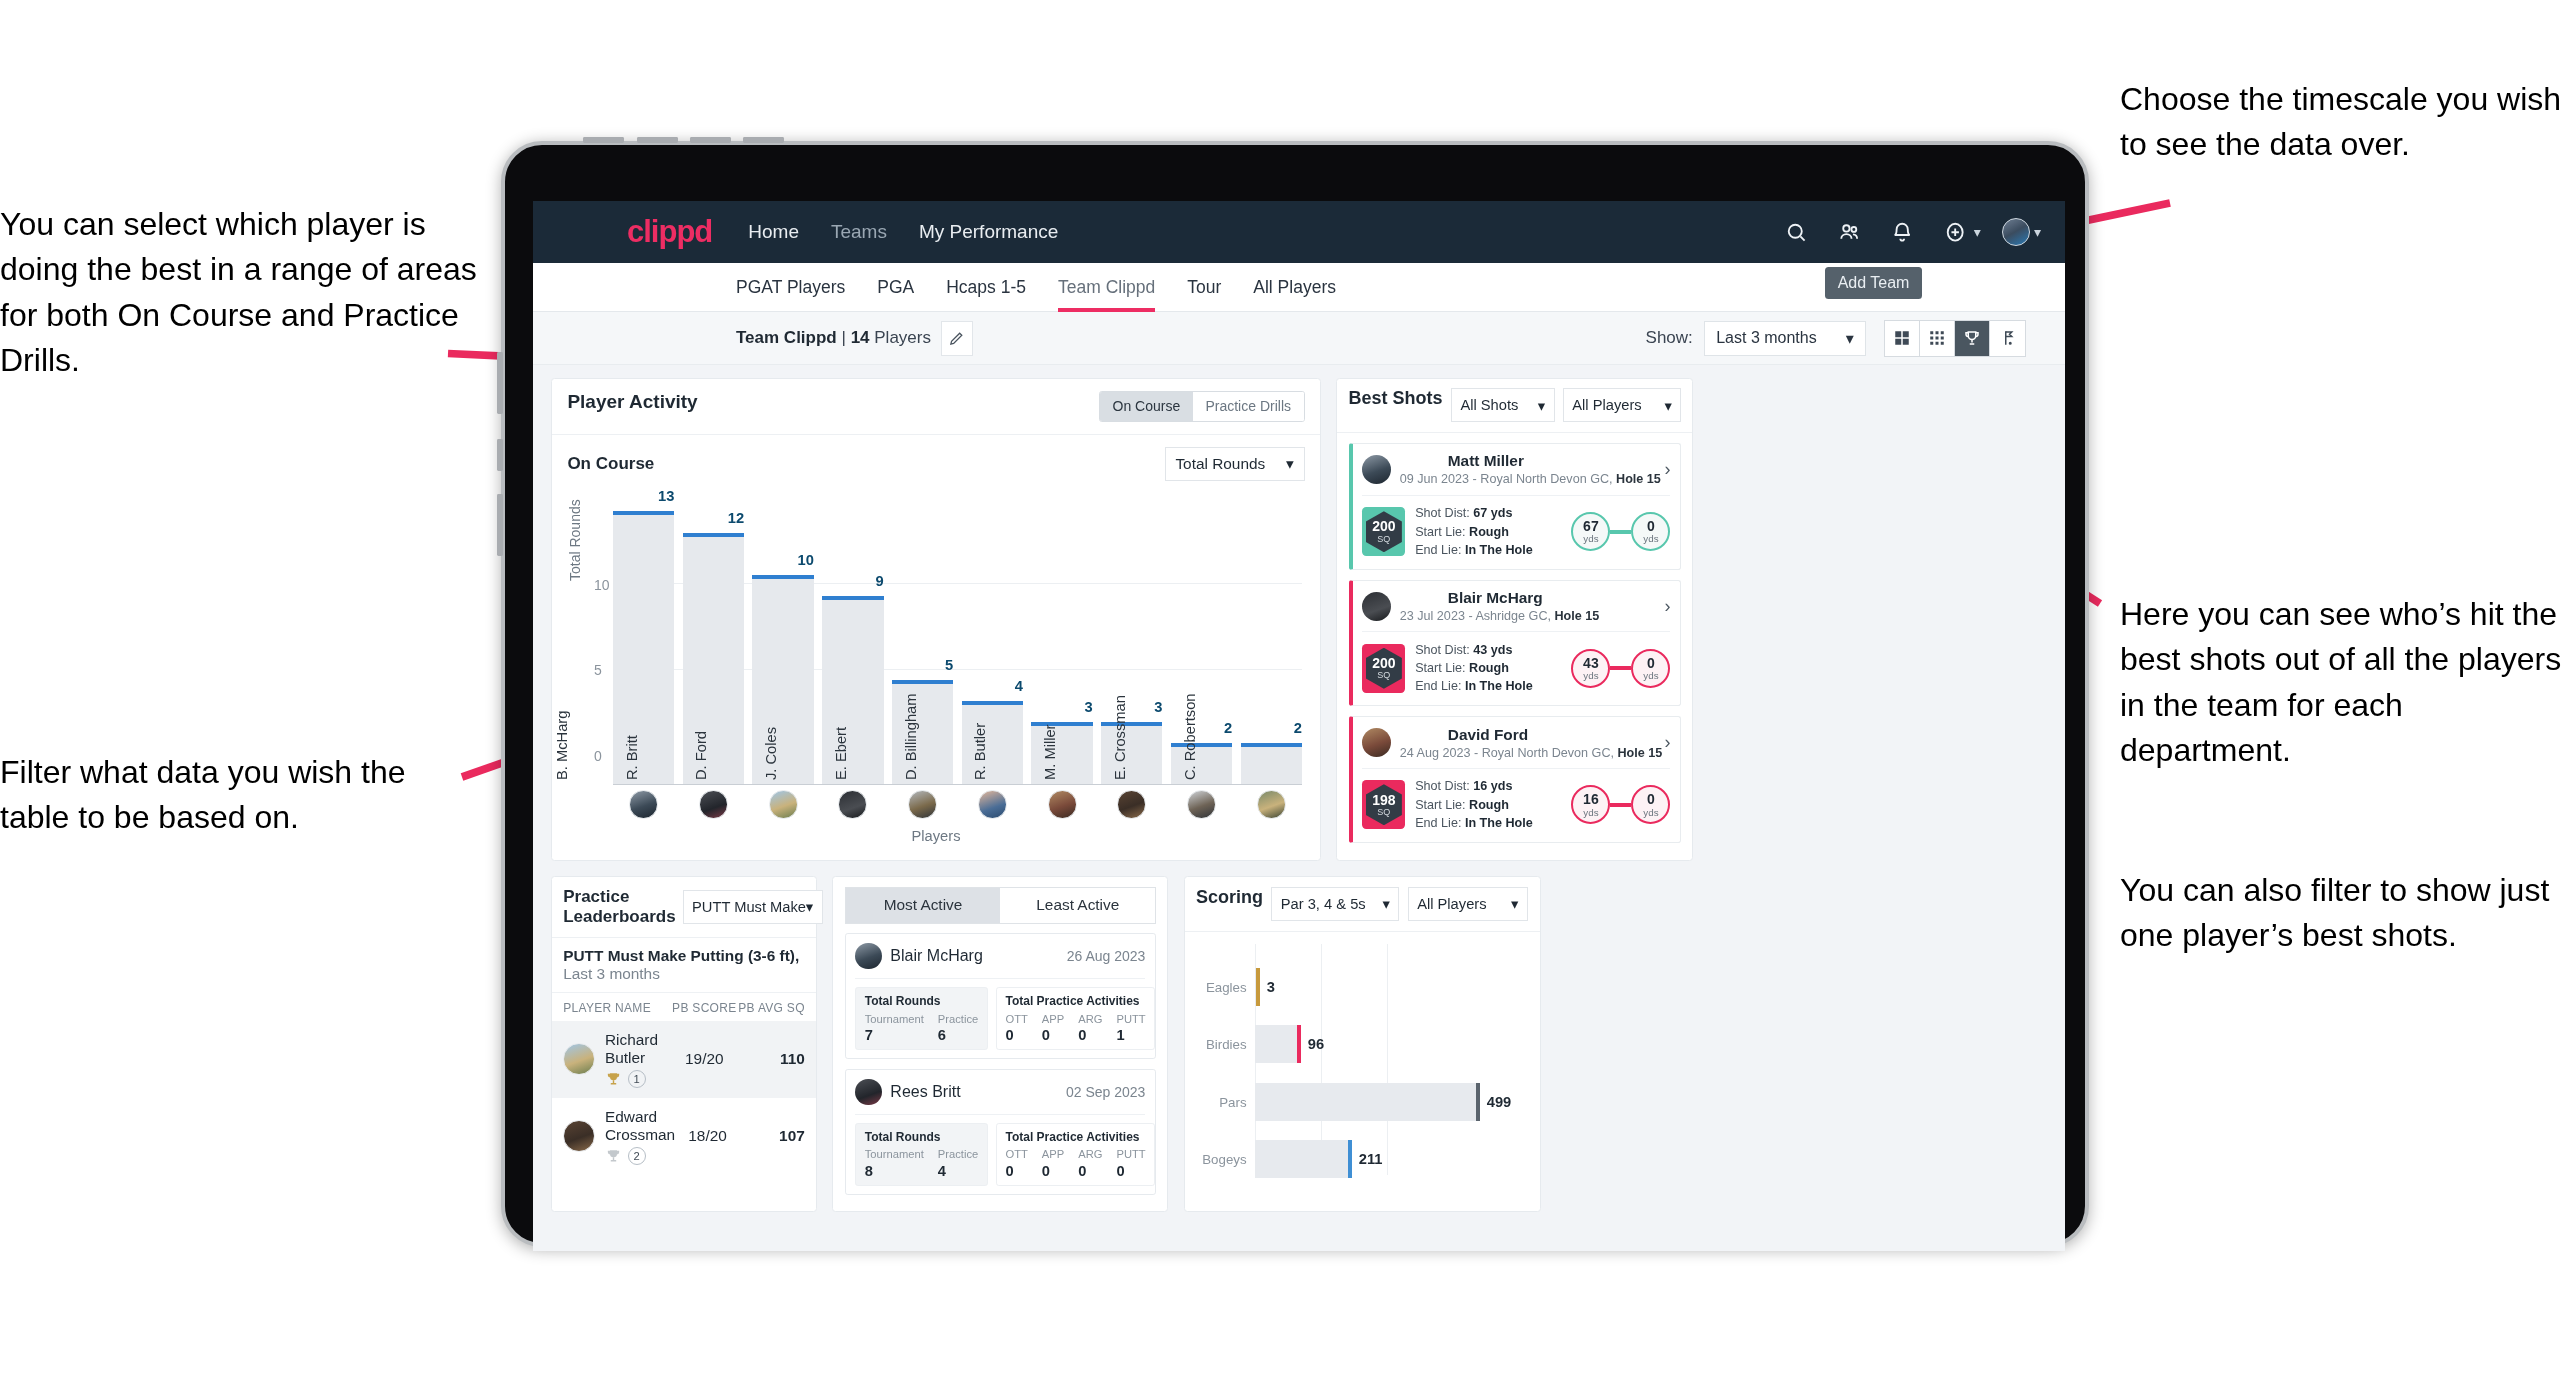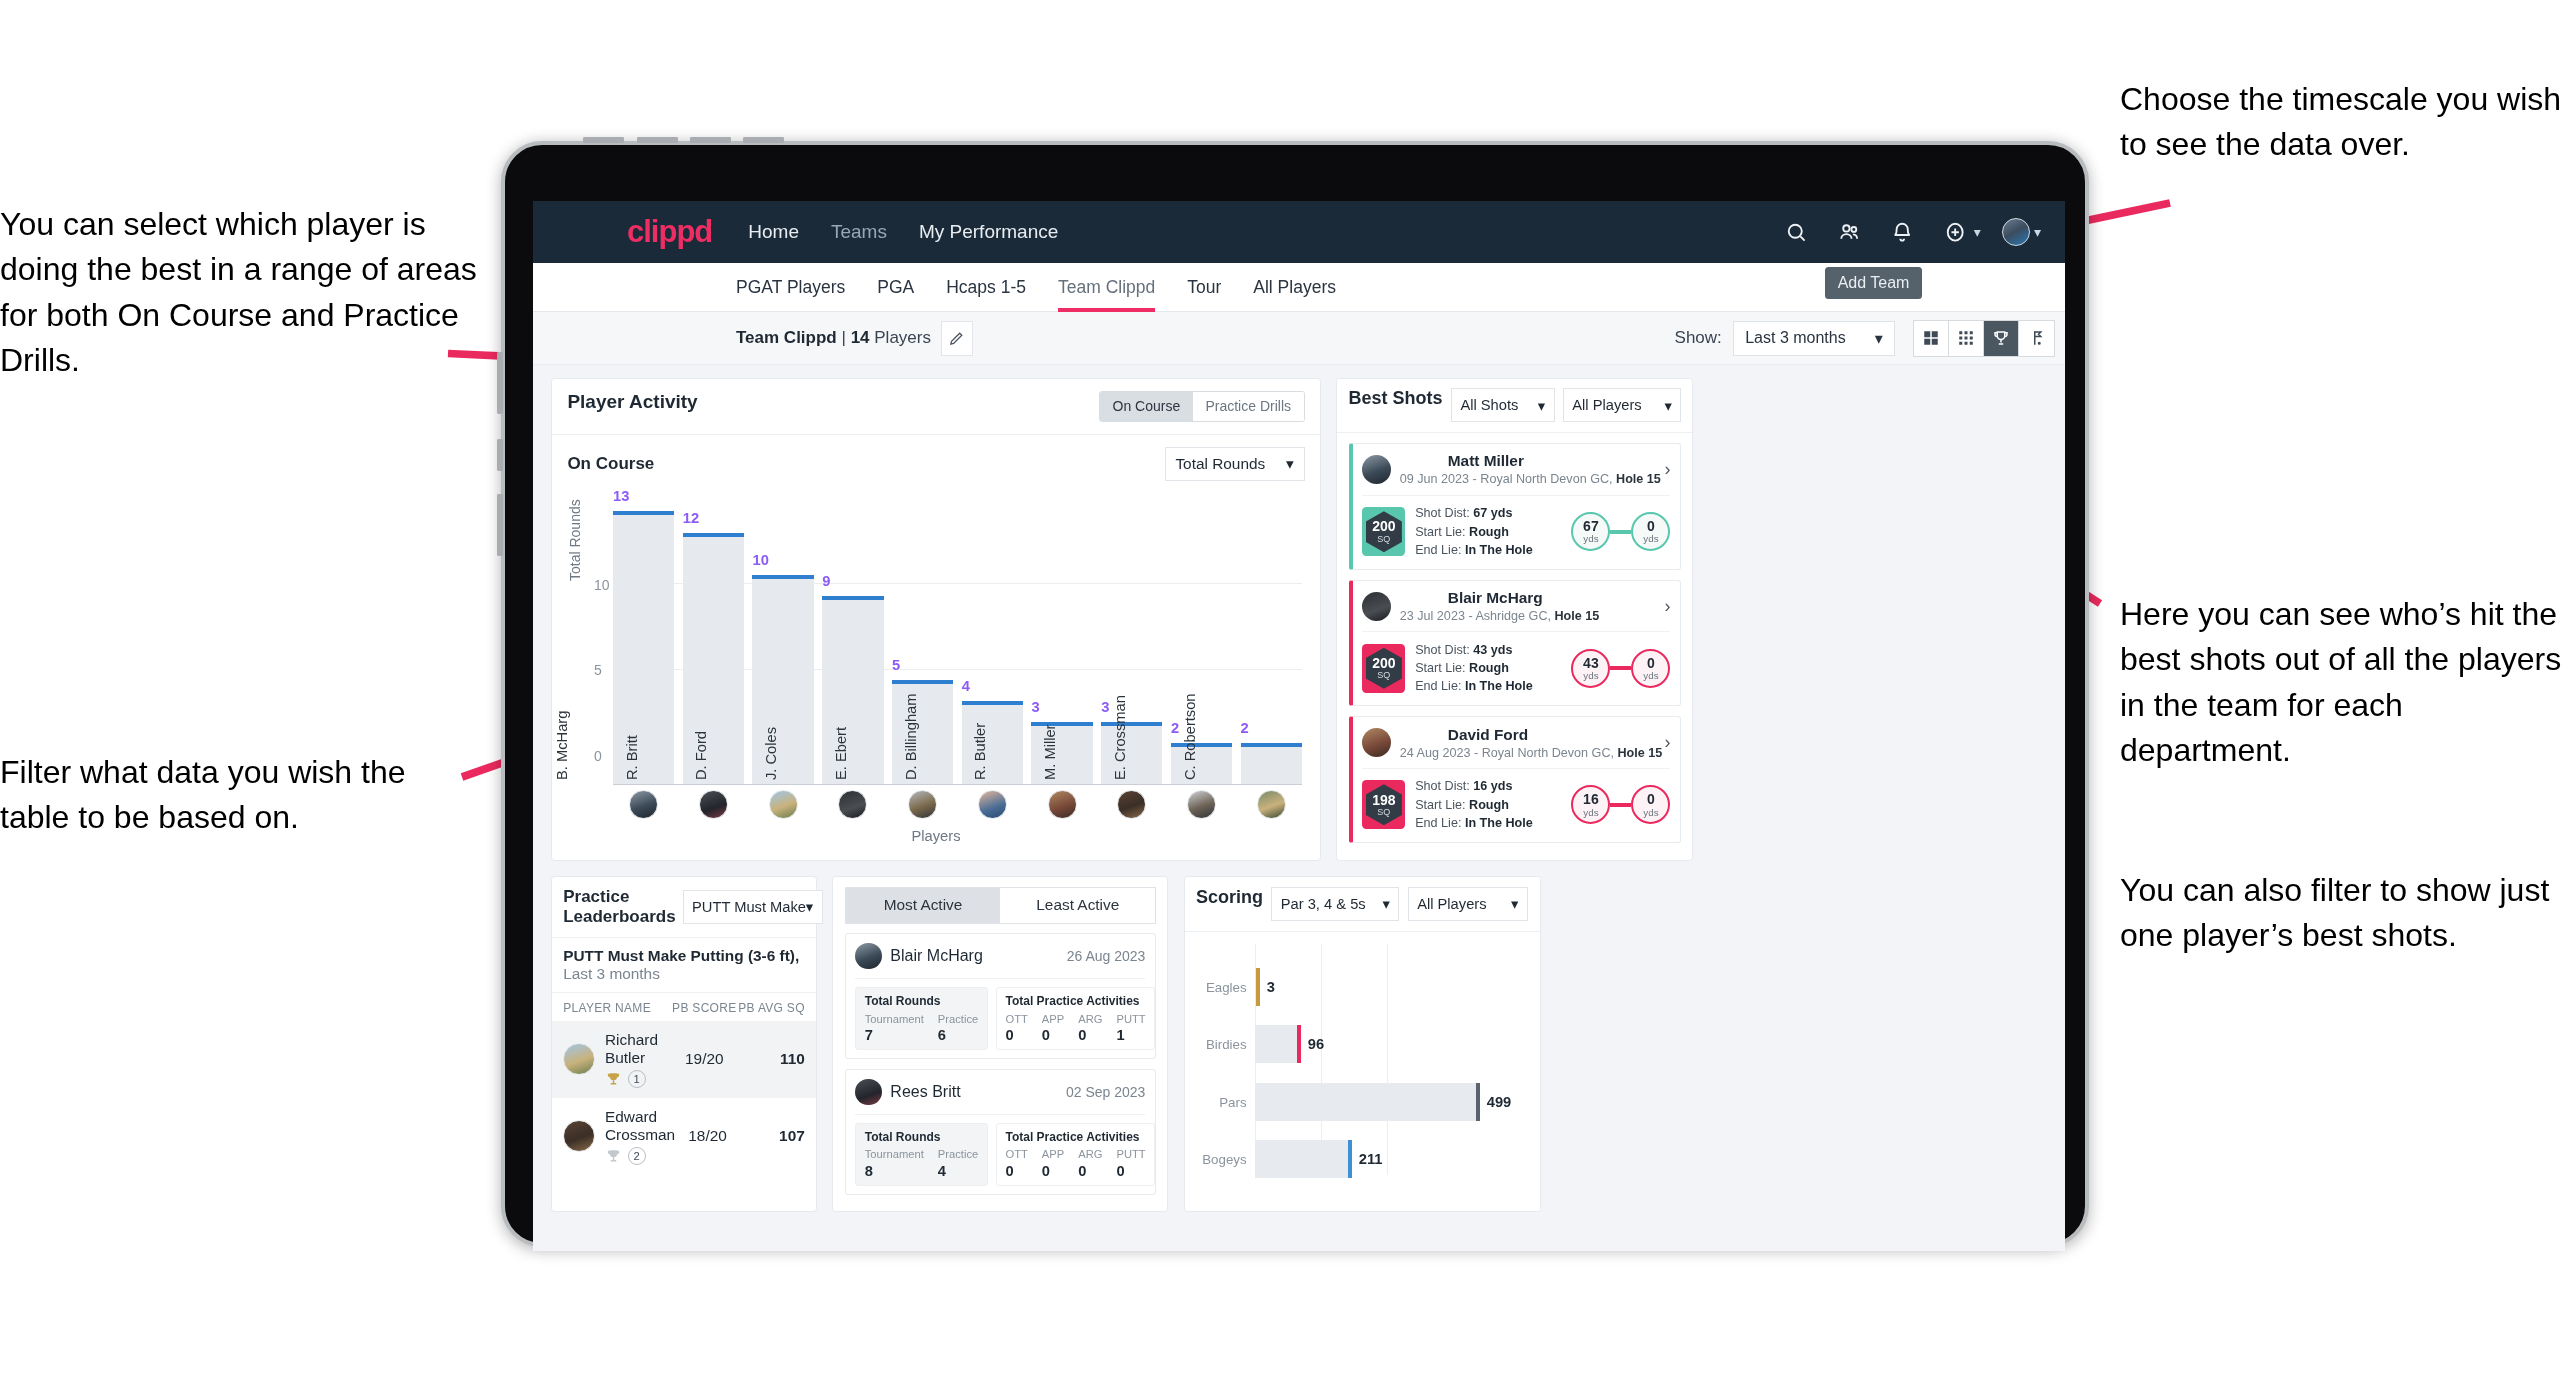--- a/index.html
+++ b/index.html
@@ -90,21 +90,21 @@
   #add-team-tip {
     position: absolute; right: 143px; top: 4.2px;
     background: #55616b; color: #e9eef2;
     font-size: 16px; padding: 7px 12.6px; border-radius: 3.5px;
   }
 
   
   #subheader {
     height: 53px; background: #f5f7f9;
     display: flex; align-items: center;
-    padding: 0 10px 0 203px;
+    padding: 0 39px 0 203px;
     border-bottom: 0.7px solid #e8ecef;
   }
   #teamlabel { font-size: 17px; color: #3a4451; }
   #teamlabel b { color: #1f2933; }
   #edit-btn {
     width: 32px; height: 35px; margin-left: 9.8px;
     background: #fff; border: 0.7px solid #e2e6ea;
     display: flex; align-items: center; justify-content: center;
     color: #49535e;
   }
@@ -152,21 +152,21 @@
   #chart-wrap { position: relative; height: 329px; margin: 9.8px 18px 0 18px; }
   #ylabel {
     position: absolute; left: -2.8px; top: 91px;
     transform: rotate(-90deg); transform-origin: left top;
     font-size: 14px; color: #6d7883; white-space: nowrap;
   }
   .ytick { position: absolute; left: 24px; font-size: 14px; color: #8b949d; }
   .gridline { position: absolute; left: 43px; right: 0; height: 0.7px; background: #eceff2; }
   #plot { position: absolute; left: 43px; right: 0; top: 0; bottom: 34px; display: flex; align-items: flex-end; gap: 8.4px; }
   .barcol { flex: 1; position: relative; display: flex; flex-direction: column; justify-content: flex-end; align-items: stretch; height: 100%; }
-  .barval { position: absolute; left: 0; right: 0; text-align: left; font-size: 14.7px; font-weight: 700; color: #8b5cf6; }
+  .barval { position: absolute; left: 0; right: 0; text-align: right; font-size: 14.7px; font-weight: 700; color: #0c4a6e; }
   .bar { background: #e6e9ed; border-top: 4.9px solid #2f7fd0; width: 100%; }
   .barname {
     position: absolute; left: -43px; bottom: 5.6px; width: 119px;
     transform: rotate(-90deg); transform-origin: bottom left;
     font-size: 14.7px; color: #2b343d; white-space: nowrap; text-align: left;
   }
   #axisline { position: absolute; left: 43px; right: 0; bottom: 34px; height: 1.4px; background: #c9ced4; }
   #avatars { position: absolute; left: 43px; right: 0; bottom: 0; display: flex; gap: 8.4px; }
   .acell { flex: 1; display: flex; justify-content: center; }
   .pav { width: 29px; height: 29px; border-radius: 50%; border: 1.4px solid #e4e8eb; }

